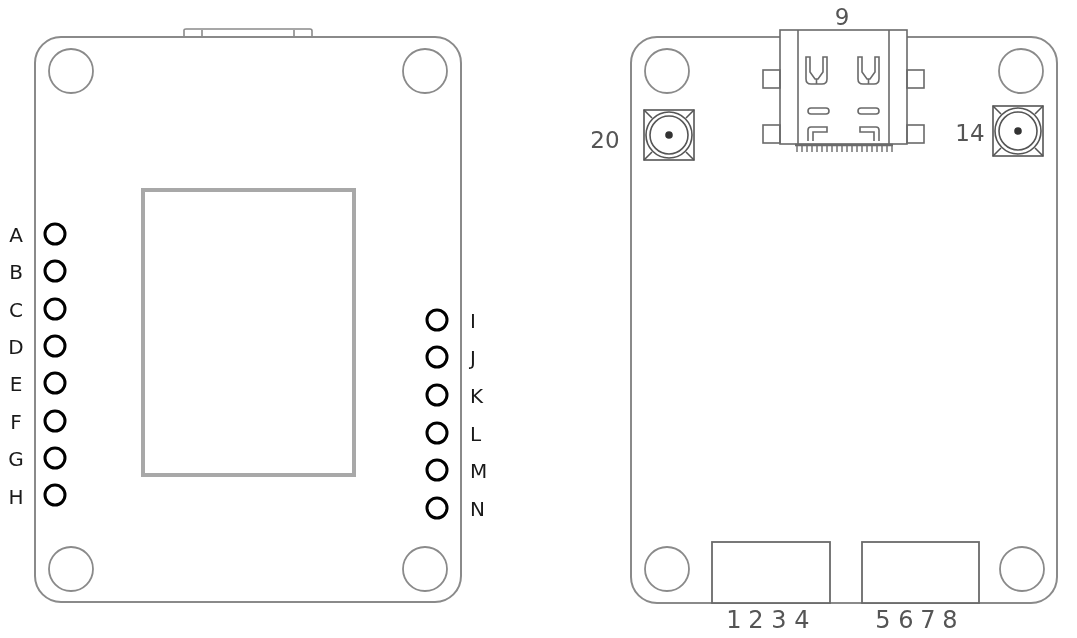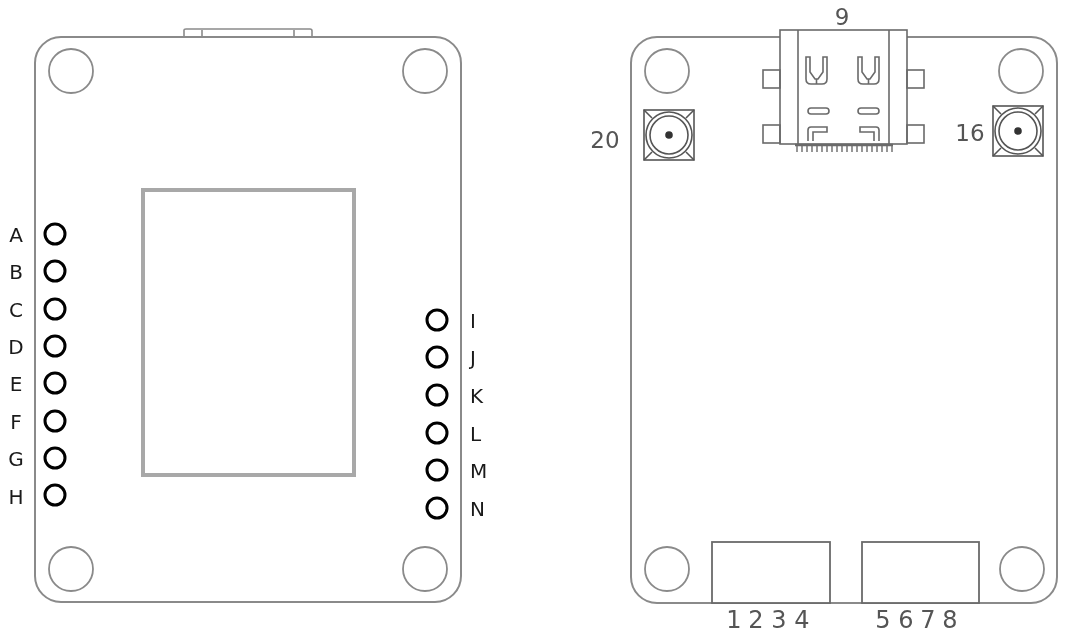--- a/index.html
+++ b/index.html
@@ -143,21 +143,21 @@
 
 <div class="lbl-right" style="left:470px; top:310px;">I</div>
 <div class="lbl-right" style="left:470px; top:347px;">J</div>
 <div class="lbl-right" style="left:470px; top:385px;">K</div>
 <div class="lbl-right" style="left:470px; top:423px;">L</div>
 <div class="lbl-right" style="left:470px; top:460px;">M</div>
 <div class="lbl-right" style="left:470px; top:498px;">N</div>
 
 <div class="num-lbl" style="left:829px; top:4px; width:26px;">9</div>
 <div class="num-lbl" style="left:585px; top:127px; width:40px;">20</div>
-<div class="num-lbl" style="left:952px; top:120px; width:36px;">16</div>
+<div class="num-lbl" style="left:952px; top:120px; width:36px;">14</div>
 
 <div class="pin-digit" style="left:724px; top:607px;">1</div>
 <div class="pin-digit" style="left:746px; top:607px;">2</div>
 <div class="pin-digit" style="left:769px; top:607px;">3</div>
 <div class="pin-digit" style="left:792px; top:607px;">4</div>
 <div class="pin-digit" style="left:873px; top:607px;">5</div>
 <div class="pin-digit" style="left:896px; top:607px;">6</div>
 <div class="pin-digit" style="left:918px; top:607px;">7</div>
 <div class="pin-digit" style="left:940px; top:607px;">8</div>
 

